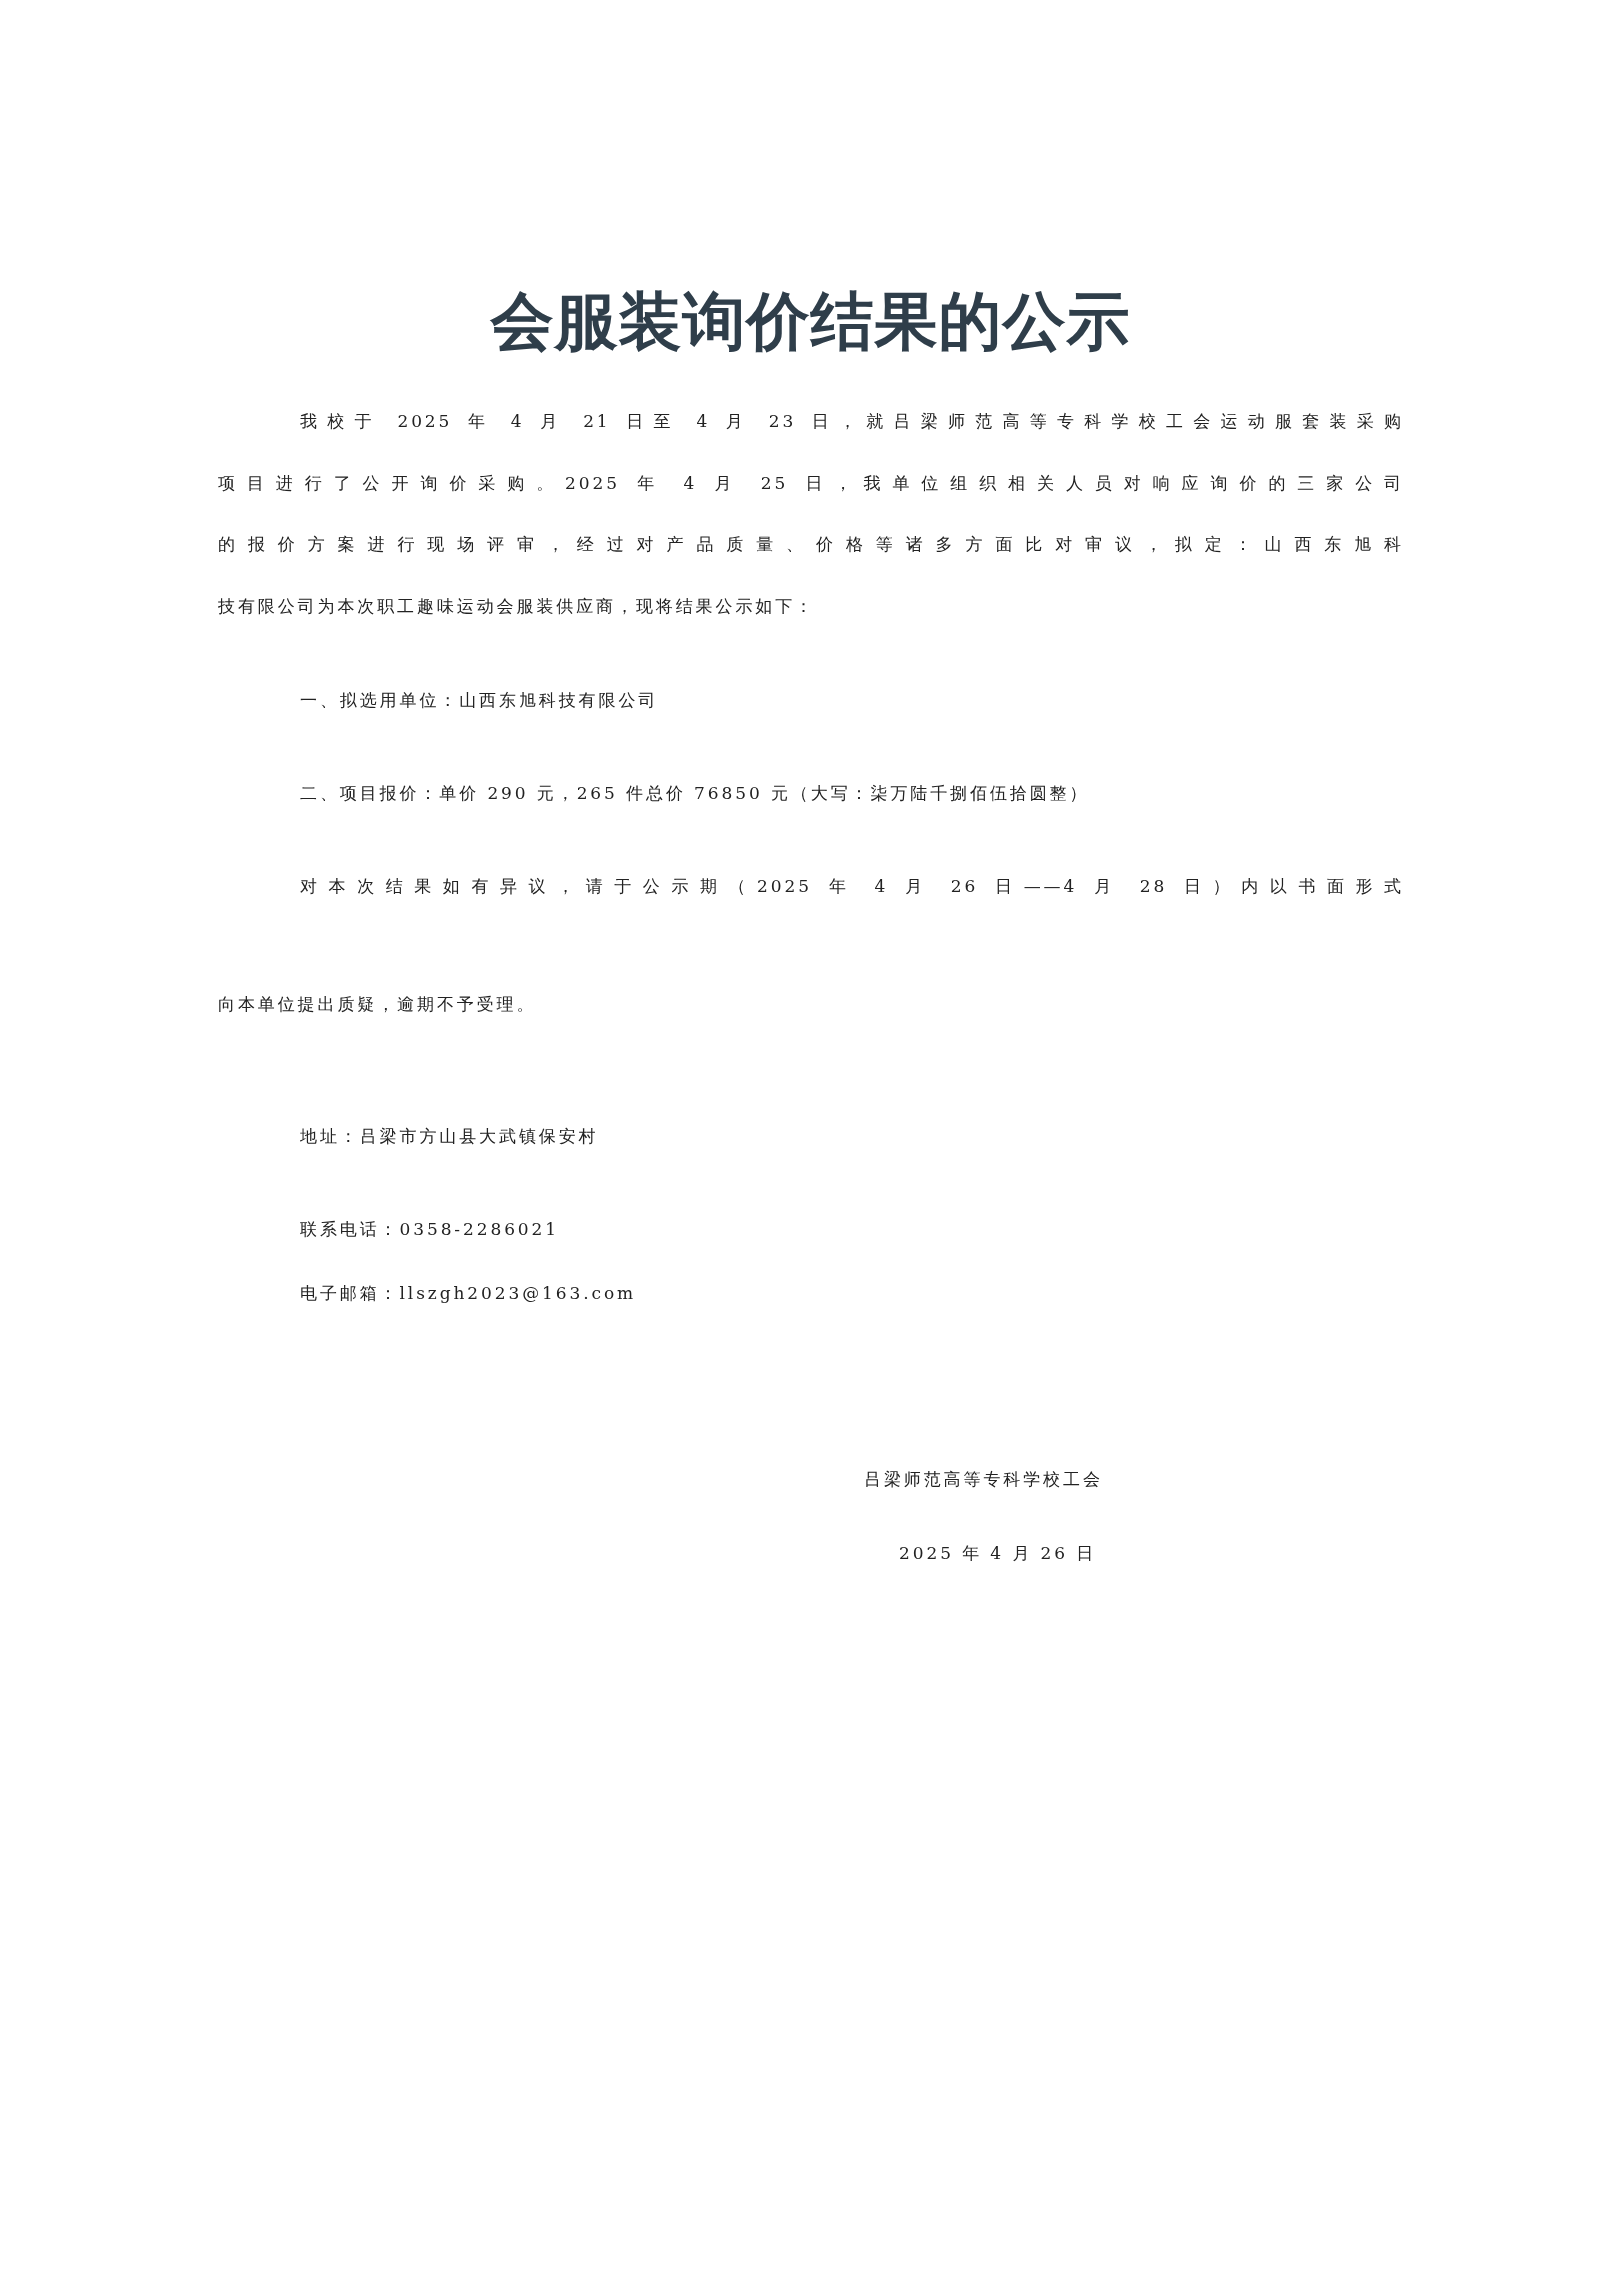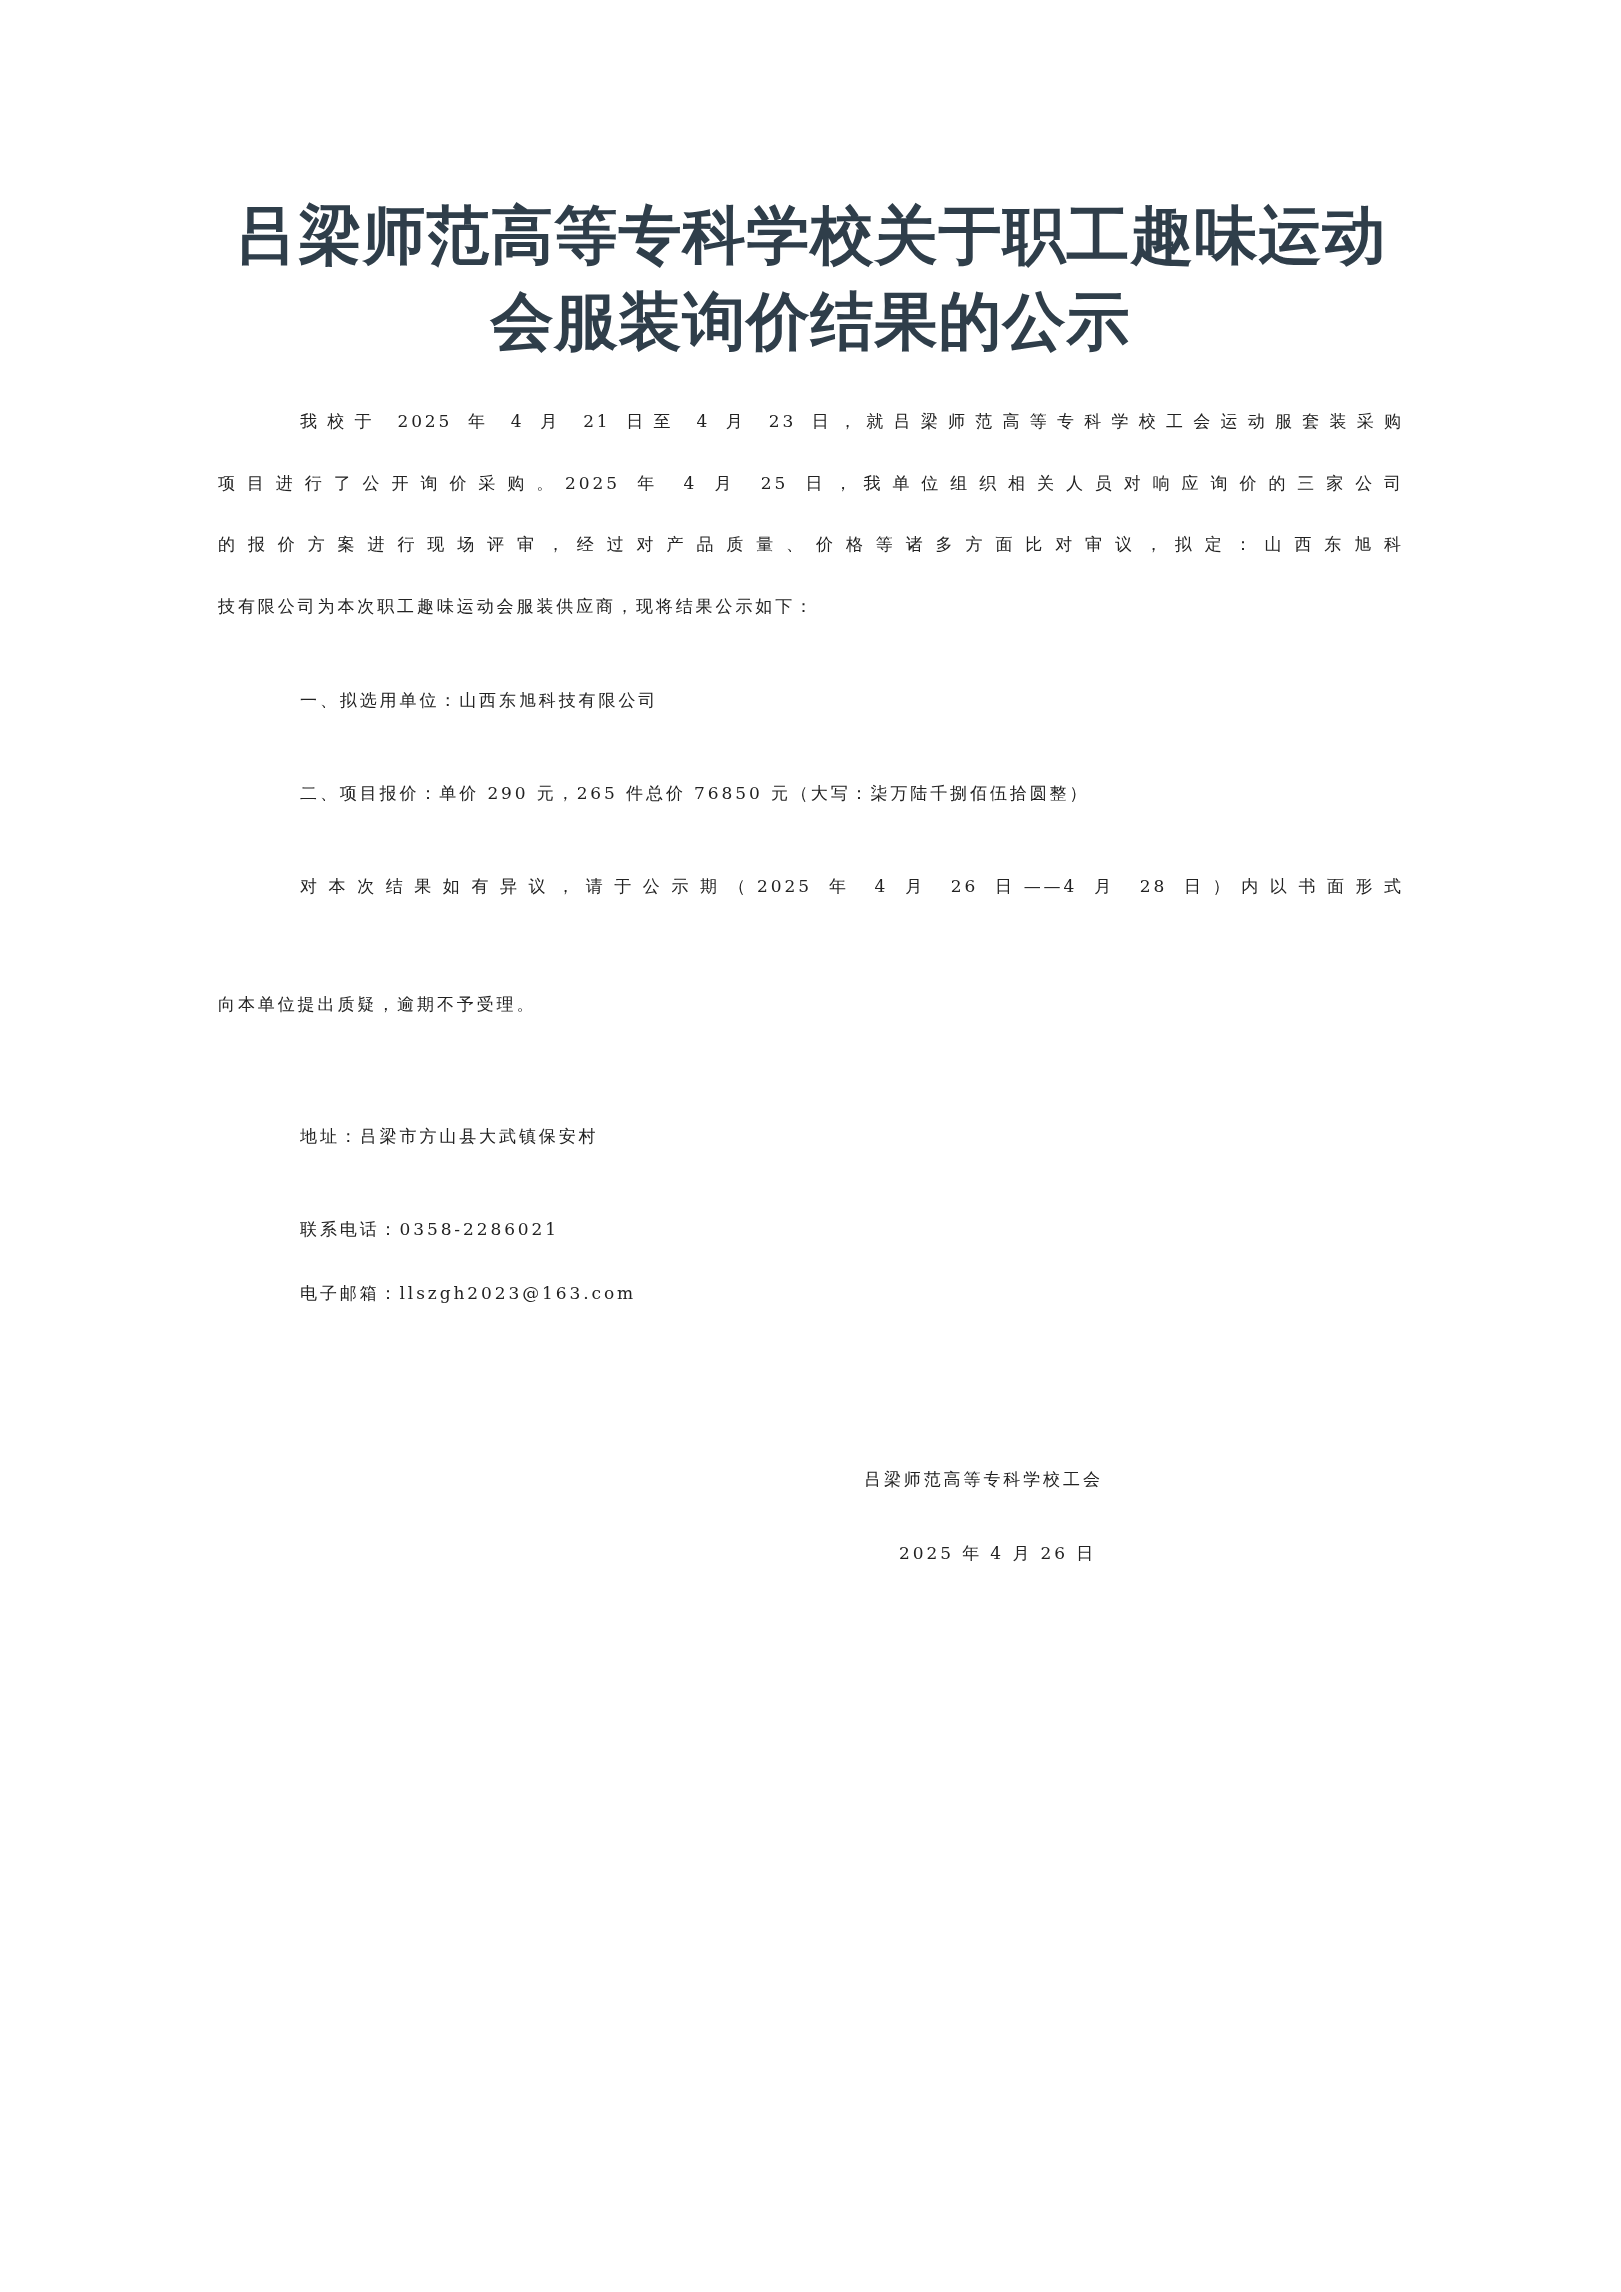--- a/index.html
+++ b/index.html
@@ -60,21 +60,20 @@
     }
     .date {
       left: 899px;
     }
   </style>
 </head>
 <body>
 
 <div class="page">
 
-  <div class="title title-line-1">吕梁师范高等专科学校关于职工趣味运动</div>
   <div class="title title-line-2">会服装询价结果的公示</div>
 
   <div>
     <div class="line body-line first" style="top:407px;">我校于 2025 年 4 月 21 日至 4 月 23 日，就吕梁师范高等专科学校工会运动服套装采购</div>
     <div class="line body-line" style="top:469px;">项目进行了公开询价采购。2025 年 4 月 25 日，我单位组织相关人员对响应询价的三家公司</div>
     <div class="line body-line" style="top:530px;">的报价方案进行现场评审，经过对产品质量、价格等诸多方面比对审议，拟定：山西东旭科</div>
     <div class="line body-line last" style="top:592px;">技有限公司为本次职工趣味运动会服装供应商，现将结果公示如下：</div>
   </div>
 
   <div class="line indent" style="top:686px;">一、拟选用单位：山西东旭科技有限公司</div>

